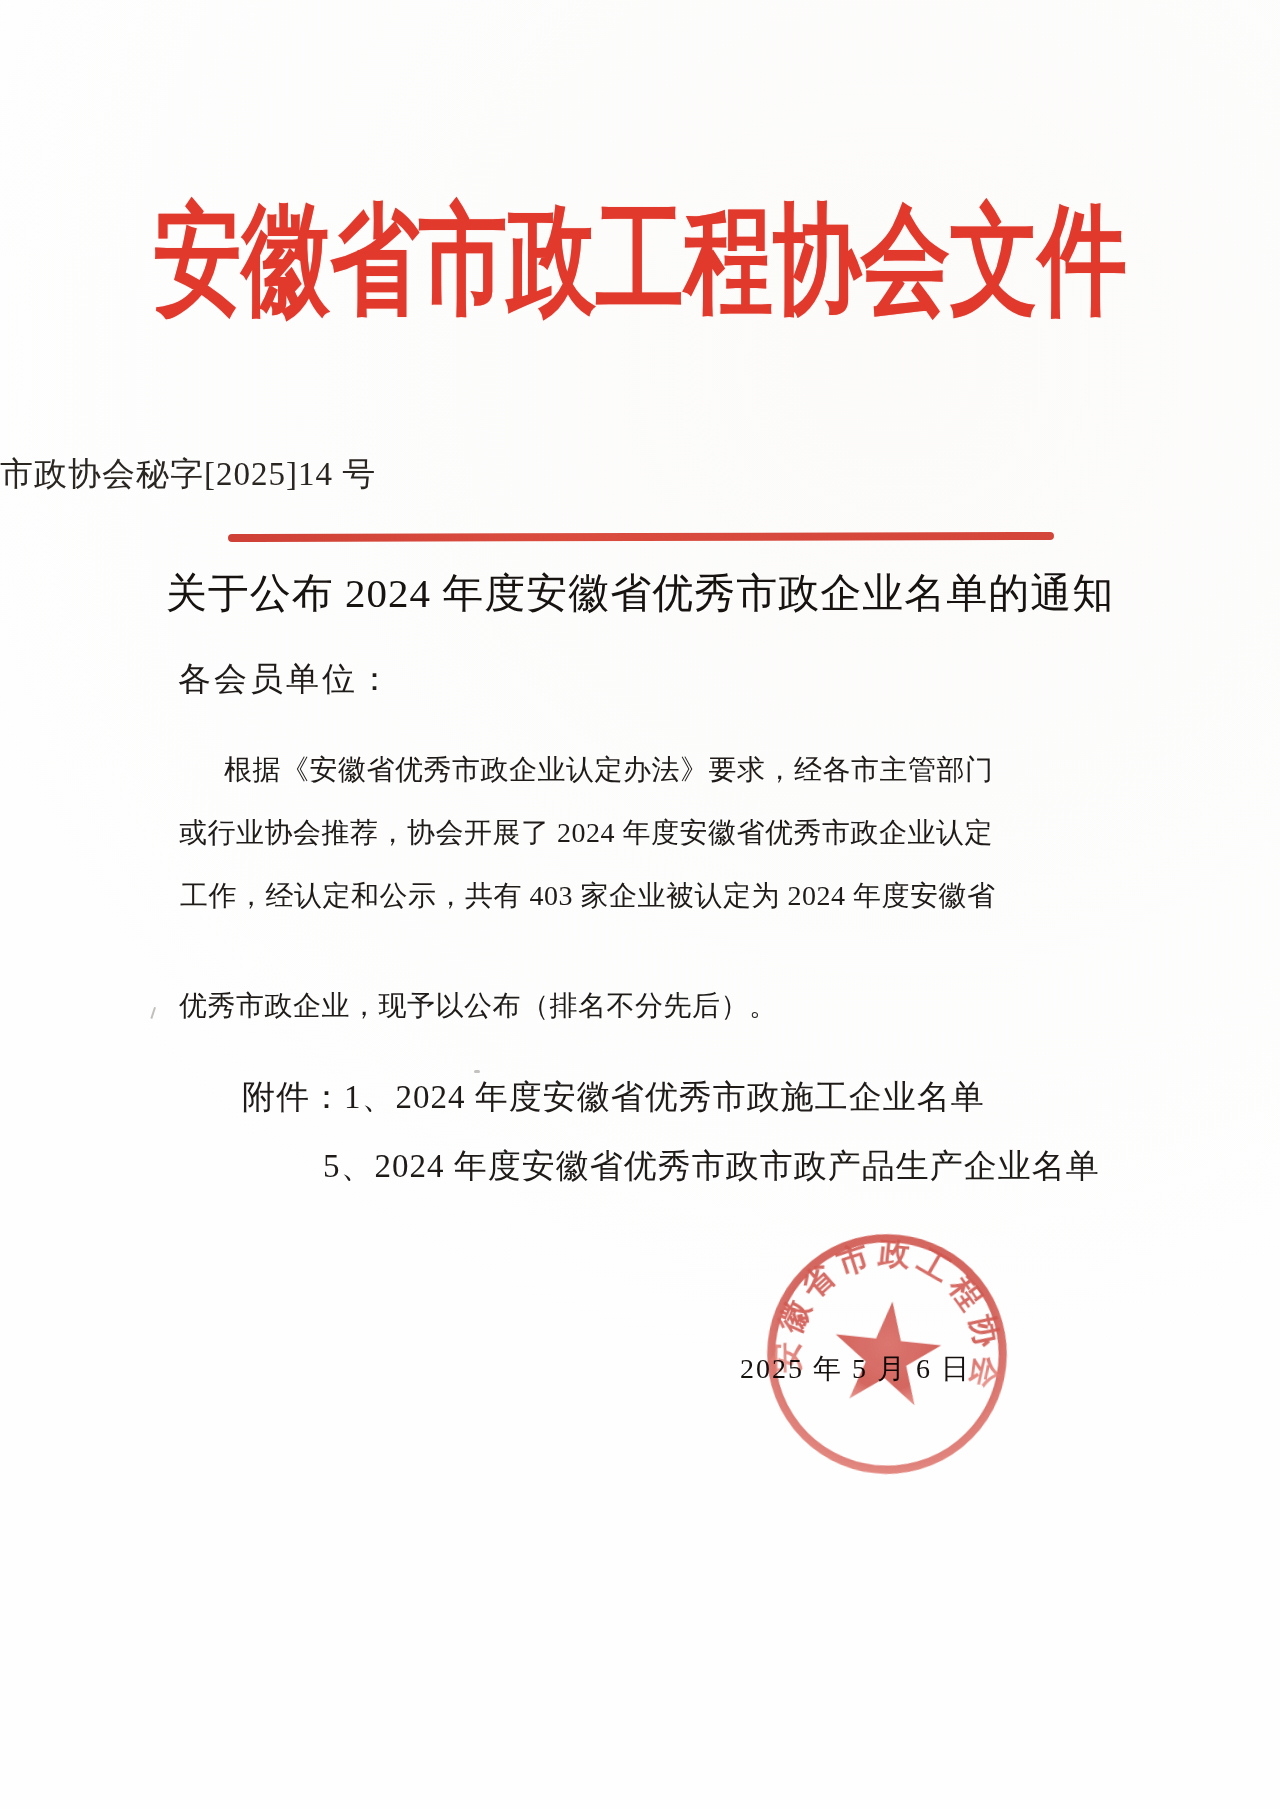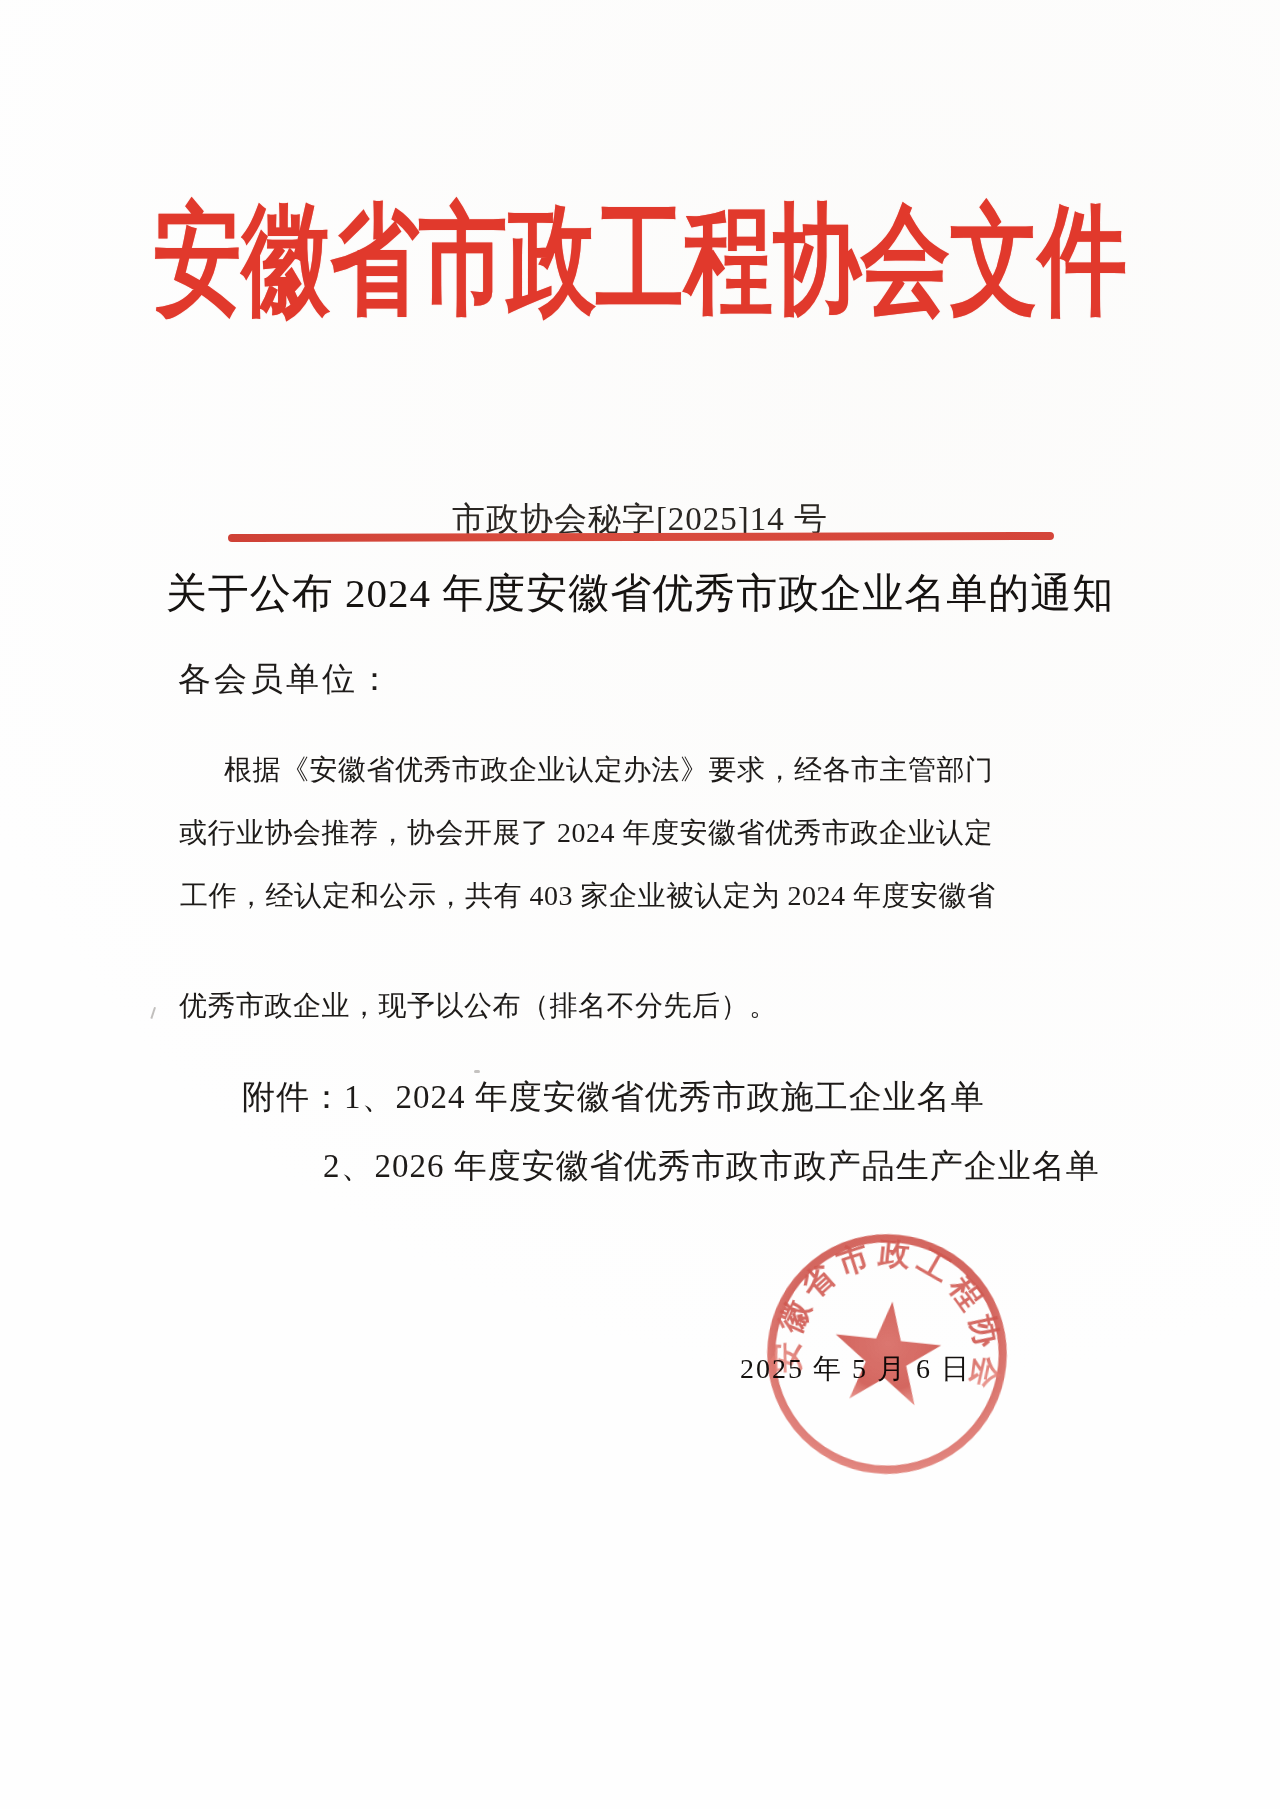--- a/index.html
+++ b/index.html
@@ -33,25 +33,24 @@
     line-height: 1.05;
     transform: translateX(-50%) scale(0.79, 1.07);
     transform-origin: center top;
     text-shadow: 0 0 1px rgba(225,57,44,0.55);
   }
   .doc-number {
     position: absolute;
     top: 452px;
     left: 0;
     width: 100%;
-    text-align: center;
+    text-align: left;
     font-size: 33px;
     letter-spacing: 1px;
     color: #2a2622;
-    margin-top: 45px;
   }
   .red-rule {
     position: absolute;
     top: 533px;
     left: 228px;
     width: 826px;
     height: 8px;
     background: linear-gradient(90deg, #cf4136, #d94c3e 40%, #d4453a);
     border-radius: 4px;
     transform: rotate(-0.15deg);
@@ -157,21 +156,21 @@
   <div class="notice-title">关于公布 2024 年度安徽省优秀市政企业名单的通知</div>
 
   <div class="salutation">各会员单位：</div>
 
   <div class="body-line line-1">根据《安徽省优秀市政企业认定办法》要求，经各市主管部门</div>
   <div class="body-line line-2">或行业协会推荐，协会开展了 2024 年度安徽省优秀市政企业认定</div>
   <div class="body-line line-3">工作，经认定和公示，共有 403 家企业被认定为 2024 年度安徽省</div>
   <div class="body-line line-4">优秀市政企业，现予以公布（排名不分先后）。</div>
 
   <div class="attach-1">附件：1、2024 年度安徽省优秀市政施工企业名单</div>
-  <div class="attach-2">2、2026 年度安徽省优秀市政市政产品生产企业名单</div>
+  <div class="attach-2">5、2024 年度安徽省优秀市政市政产品生产企业名单</div>
 
   <div class="issue-date">2025 年 5 月 6 日</div>
 
   <div class="speck-a"></div>
   <div class="speck-b"></div>
 
   <svg class="seal" viewBox="0 0 260 260">
     <defs>
       <path id="seal-arc" d="M 47.3 159.9 A 88 88 0 1 1 212.7 159.9" fill="none"></path>
       <radialGradient id="ink" cx="50%" cy="42%" r="65%">

